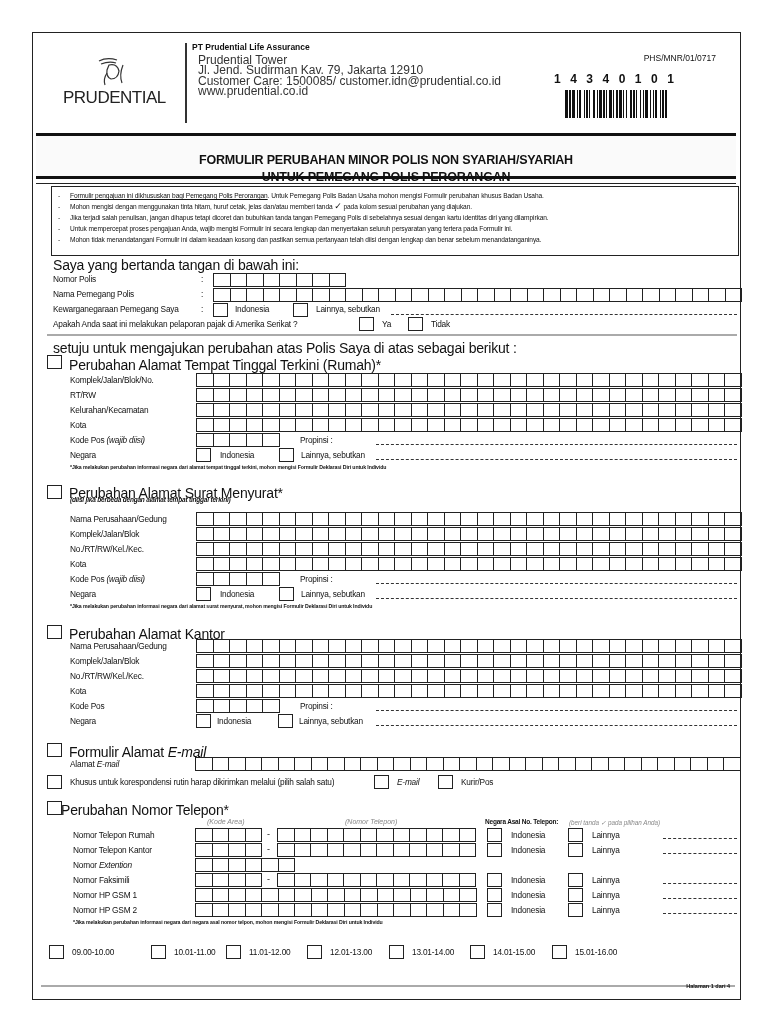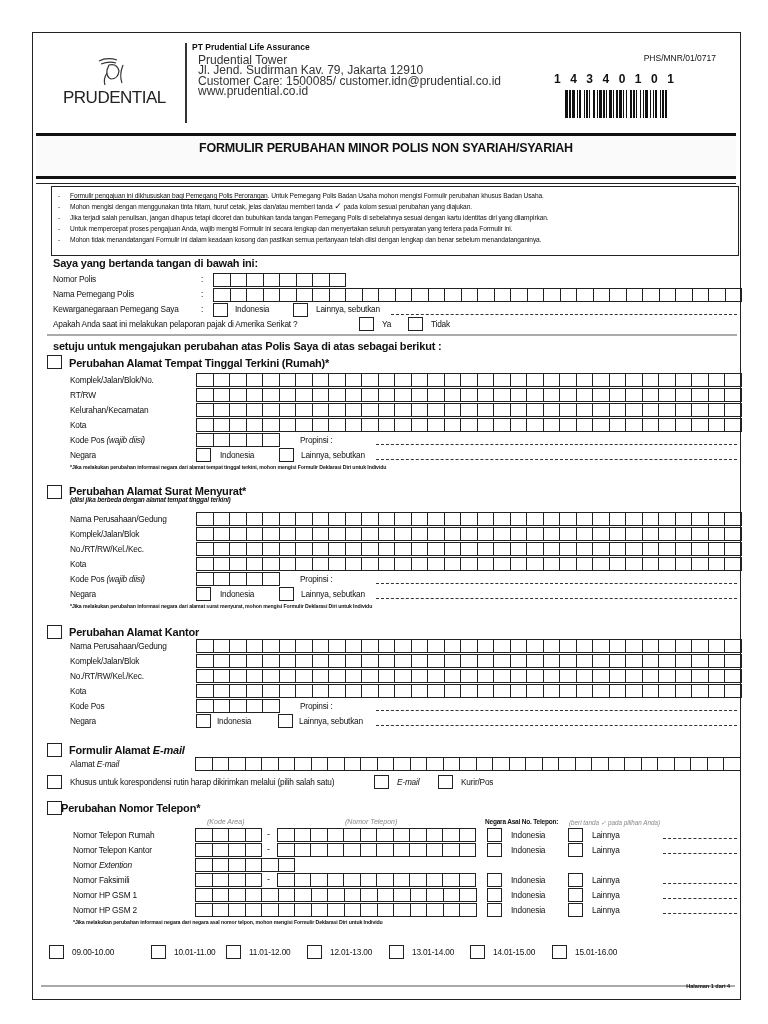--- a/index.html
+++ b/index.html
@@ -11,28 +11,28 @@
   .vline { position: absolute; left: 152px; top: 10px; width: 1.5px; height: 80px; background: #333; }
   .co-name { position: absolute; left: 159px; top: 9px; font-size: 8.5px; font-weight: bold; }
   .co-line { position: absolute; left: 165px; font-size: 12px; color: #333; }
   .ojk-box { position: absolute; left: 158px; top: 64px; border: 1.5px solid #222; padding: 1px 3px; font-size: 8.3px; font-weight: bold; white-space: nowrap; }
   .doc-code { position: absolute; right: 24px; top: 20px; font-size: 8.5px; }
   .doc-num { position: absolute; left: 521px; top: 39px; font-size: 12px; font-weight: bold; letter-spacing: 9.5px; }
   .barcode { position: absolute; left: 532px; top: 57px; width: 172px; height: 28px; display: flex; align-items: stretch; }
   .barcode span { display: block; background: #111; height: 100%; }
   .title-band { position: absolute; left: 3px; top: 100px; width: 700px; height: 46px; border-top: 3px solid #111; border-bottom: 3px solid #111; background: #fafafa; text-align: center; }
   .title-band div { font-size: 12.5px; font-weight: bold; line-height: 17px; letter-spacing: -0.2px; }
-  .title-band .t1 { margin-top: 4px; }
+  .title-band .t1 { margin-top: 16px; }
   .under-title { position: absolute; left: 3px; top: 150px; width: 700px; height: 1px; background: #222; }
   .notes { position: absolute; left: 18px; top: 153px; width: 688px; height: 70px; border: 1.5px solid #222; padding: 3px 6px; }
   .notes div { font-size: 6.6px; line-height: 11px; white-space: nowrap; letter-spacing: -0.1px; }
   .notes div::before { content: "-"; display: inline-block; width: 12px; }
   .u { text-decoration: underline; }
   .lbl { position: absolute; font-size: 8.3px; white-space: nowrap; letter-spacing: -0.2px; }
-  .lbl-sec { position: absolute; font-size: 11px; white-space: nowrap; letter-spacing: -0.2px; font-weight: bold; }
+  .lbl-sec { position: absolute; font-size: 14px; white-space: nowrap; letter-spacing: -0.2px; }
   .it { font-style: italic; }
   .grid { position: absolute; display: flex; height: 14px; border-left: 1.3px solid #222; }
   .grid span { display: block; width: 16.5px; height: 14px; border: 1.3px solid #222; border-left: none; }
   .cb { position: absolute; width: 15px; height: 14px; border: 1.3px solid #222; background: #fff; }
   .dash { position: absolute; height: 0; border-top: 1.2px dashed #333; }
   .colon { position: absolute; font-size: 8.3px; }
   .note-small { position: absolute; font-size: 5.2px; font-weight: bold; white-space: nowrap; letter-spacing: -0.1px; }
   .sep { position: absolute; height: 2px; background: #aaa; }
   .hint { position: absolute; font-size: 7px; font-style: italic; color: #888; white-space: nowrap; }
   .footer { position: absolute; right: 10px; bottom: 10px; font-size: 5.5px; font-weight: bold; }
@@ -116,20 +116,21 @@
       <span style="width: 3px; background: rgb(255, 255, 255);"></span>
       <span style="width: 1px; background: rgb(17, 17, 17);"></span>
       <span style="width: 1px; background: rgb(255, 255, 255);"></span>
       <span style="width: 2px; background: rgb(17, 17, 17);"></span>
       <span style="width: 1px; background: rgb(255, 255, 255);"></span>
       <span style="width: 2px; background: rgb(17, 17, 17);"></span>
     </div>
 
   <div class="title-band">
     <div class="t1">FORMULIR PERUBAHAN MINOR POLIS NON SYARIAH/SYARIAH</div>
+    <div>UNTUK PEMEGANG POLIS PERORANGAN</div>
   </div>
   <div class="under-title"></div>
 
   <div class="notes">
     <div><span class="u">Formulir pengajuan ini dikhususkan bagi Pemegang Polis Perorangan</span><span>. Untuk Pemegang Polis Badan Usaha mohon mengisi Formulir perubahan khusus Badan Usaha.</span></div>
     <div><span>Mohon mengisi dengan menggunakan tinta hitam, huruf cetak, jelas dan/atau memberi tanda</span> <span style="font-size:9px">✓</span> <span>pada kolom sesuai perubahan yang diajukan.</span></div>
     <div>Jika terjadi salah penulisan, jangan dihapus tetapi dicoret dan bubuhkan tanda tangan Pemegang Polis di sebelahnya sesuai dengan kartu identitas diri yang dilampirkan.</div>
     <div>Untuk mempercepat proses pengajuan Anda, wajib mengisi Formulir ini secara lengkap dan menyertakan seluruh persyaratan yang tertera pada Formulir ini.</div>
     <div>Mohon tidak menandatangani Formulir ini dalam keadaan kosong dan pastikan semua pertanyaan telah diisi dengan lengkap dan benar sebelum menandatanganinya.</div>
   </div>

